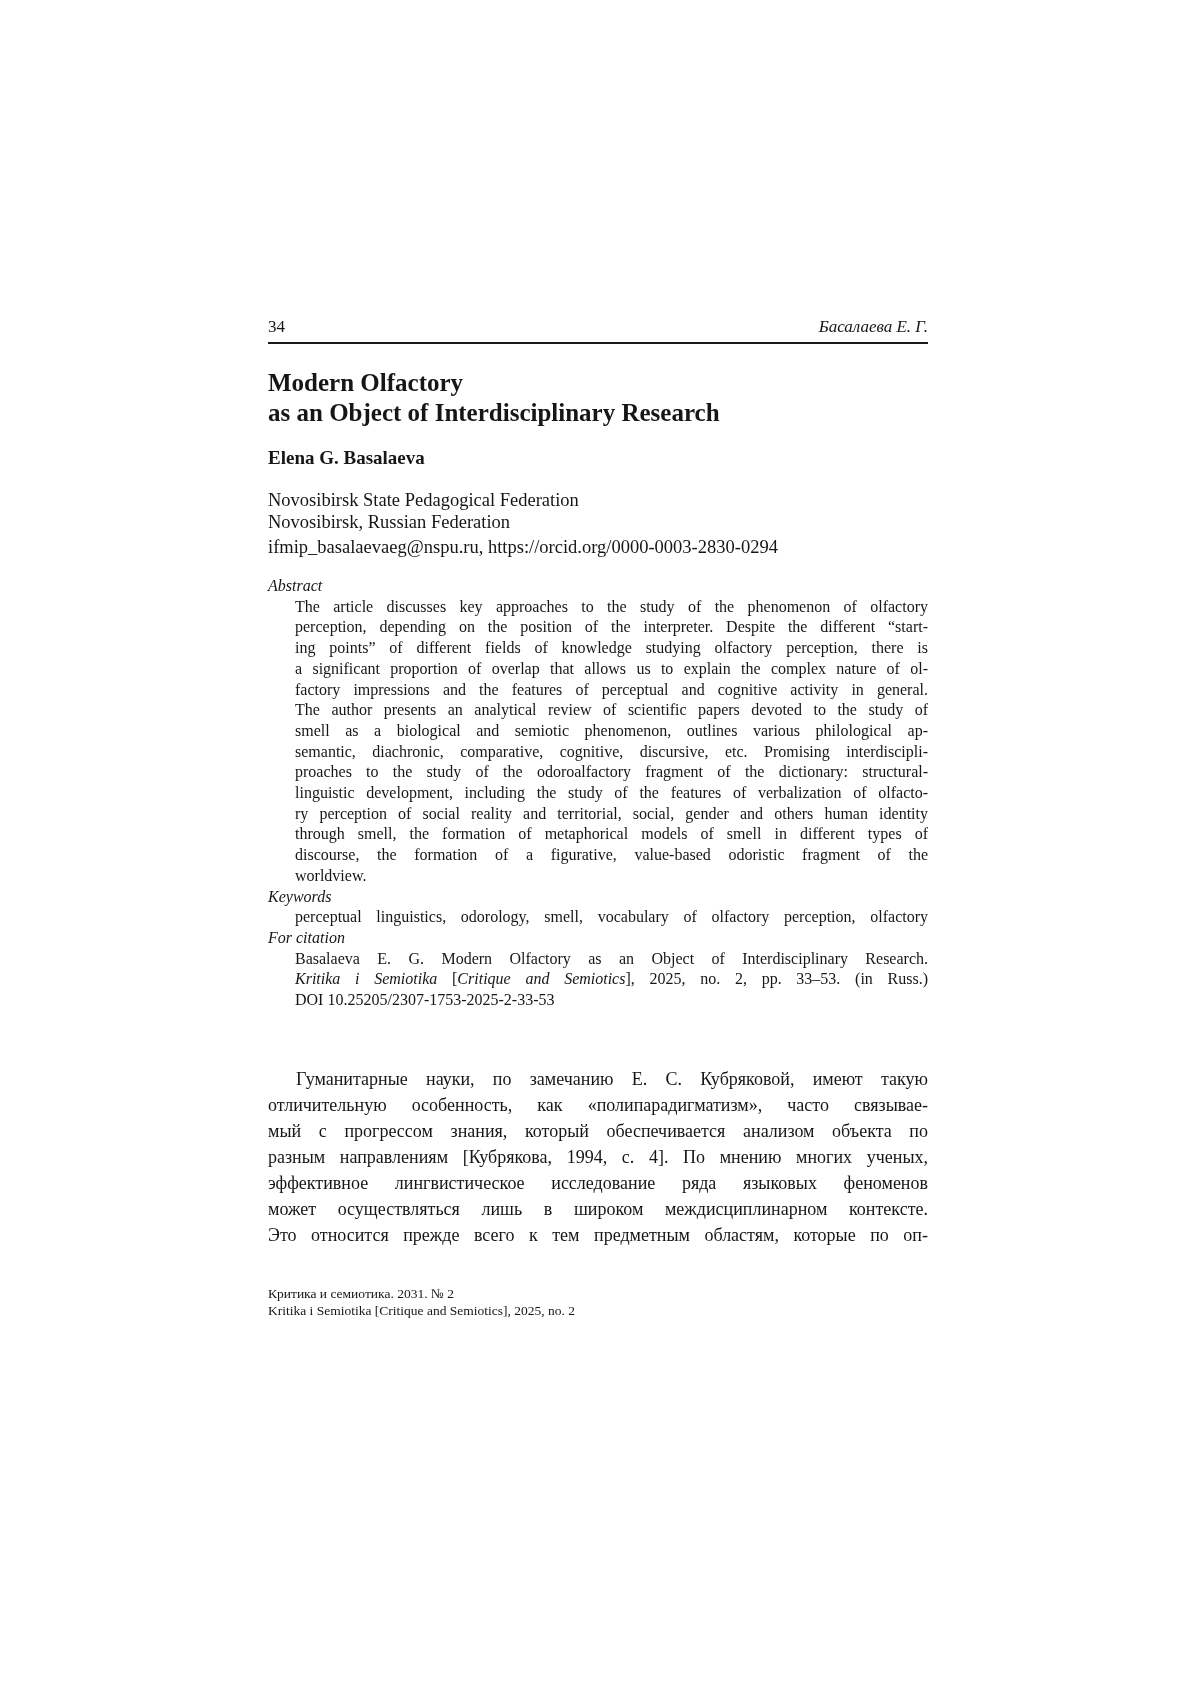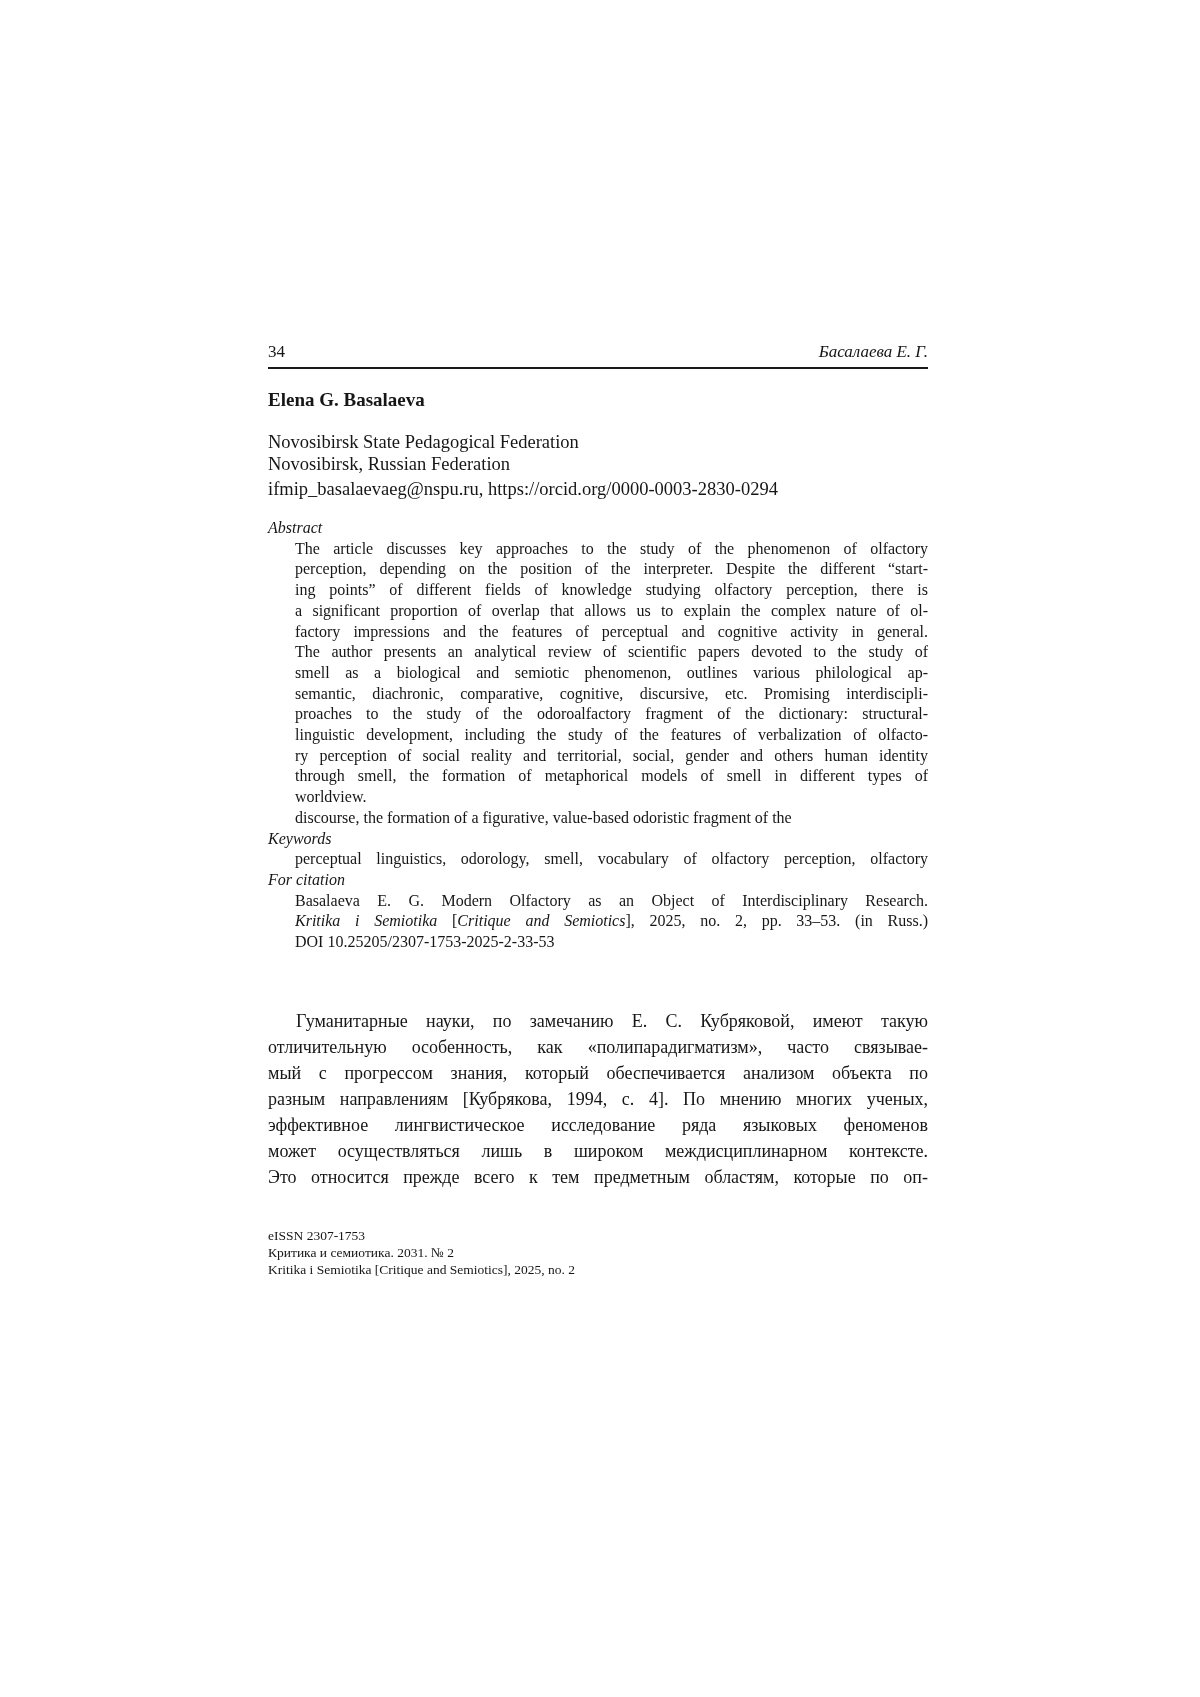--- a/index.html
+++ b/index.html
@@ -15,21 +15,20 @@
     position: absolute;
     left: 268px; top: 316px;
     width: 660px;
   }
   
   .header-row {
     display: flex; justify-content: space-between; align-items: baseline;
     font-size: 17px; line-height: 22px;
     padding-bottom: 4px;
     border-bottom: 2.5px solid #1a1a1a;
-    margin-top: 25px;
   }
   .running-head { font-style: italic; }
   
   .title {
     margin: 24px 0 0 0;
     font-size: 25px; line-height: 29.5px; font-weight: bold;
   }
   
   .author { margin-top: 19px; font-size: 19px; line-height: 24px; font-weight: bold; }
   .affil { margin-top: 20px; font-size: 18.5px; line-height: 21.5px; }
@@ -52,20 +51,24 @@
 </head>
 <body>
 
 <div class="content">
 
   <div class="header-row">
     <span>34</span>
     <span class="running-head">Басалаева Е. Г.</span>
   </div>
 
+  <h1 class="title">
+      <div class="ln">Modern Olfactory</div>
+      <div class="ln">as an Object of Interdisciplinary Research</div>
+    </h1>
 
   <div class="author">Elena G. Basalaeva</div>
 
   <div class="affil">
       <div class="ln">Novosibirsk State Pedagogical Federation</div>
       <div class="ln">Novosibirsk, Russian Federation</div>
     </div>
 
   <div class="contact">ifmip_basalaevaeg@nspu.ru, https://orcid.org/0000-0003-2830-0294</div>
 
@@ -77,22 +80,22 @@
         <div class="ln">ing points” of different fields of knowledge studying olfactory perception, there is</div>
         <div class="ln">a significant proportion of overlap that allows us to explain the complex nature of ol-</div>
         <div class="ln">factory impressions and the features of perceptual and cognitive activity in general.</div>
         <div class="ln">The author presents an analytical review of scientific papers devoted to the study of</div>
         <div class="ln">smell as a biological and semiotic phenomenon, outlines various philological ap-</div>
         <div class="ln">semantic, diachronic, comparative, cognitive, discursive, etc. Promising interdiscipli-</div>
         <div class="ln">proaches to the study of the odoroalfactory fragment of the dictionary: structural-</div>
         <div class="ln">linguistic development, including the study of the features of verbalization of olfacto-</div>
         <div class="ln">ry perception of social reality and territorial, social, gender and others human identity</div>
         <div class="ln">through smell, the formation of metaphorical models of smell in different types of</div>
+        <div class="ln">discourse, the formation of a figurative, value-based odoristic fragment of the</div>
         <div class="ln">worldview.</div>
-        <div class="ln">discourse, the formation of a figurative, value-based odoristic fragment of the</div>
       </div>
 
     <div class="hd">Keywords</div>
     <div class="blk just">
       <div class="ln">perceptual linguistics, odorology, smell, vocabulary of olfactory perception, olfactory</div>
     </div>
 
     <div class="hd">For citation</div>
     <div class="blk just" data-last-left="true">
         <div class="ln">Basalaeva E. G. Modern Olfactory as an Object of Interdisciplinary Research.</div>
@@ -105,18 +108,17 @@
       <div class="ln">Гуманитарные науки, по замечанию Е. С. Кубряковой, имеют такую</div>
       <div class="ln">отличительную особенность, как «полипарадигматизм», часто связывае-</div>
       <div class="ln">мый с прогрессом знания, который обеспечивается анализом объекта по</div>
       <div class="ln">разным направлениям [Кубрякова, 1994, с. 4]. По мнению многих ученых,</div>
       <div class="ln">эффективное лингвистическое исследование ряда языковых феноменов</div>
       <div class="ln">может осуществляться лишь в широком междисциплинарном контексте.</div>
       <div class="ln">Это относится прежде всего к тем предметным областям, которые по оп-</div>
     </div>
 
   <div class="pfooter">
-      <div class="ln">eISSN 2307-1753</div>
       <div class="ln">Критика и семиотика. 2031. № 2</div>
       <div class="ln">Kritika i Semiotika [Critique and Semiotics], 2025, no. 2</div>
     </div>
 
 </div>
 
 </body></html>

